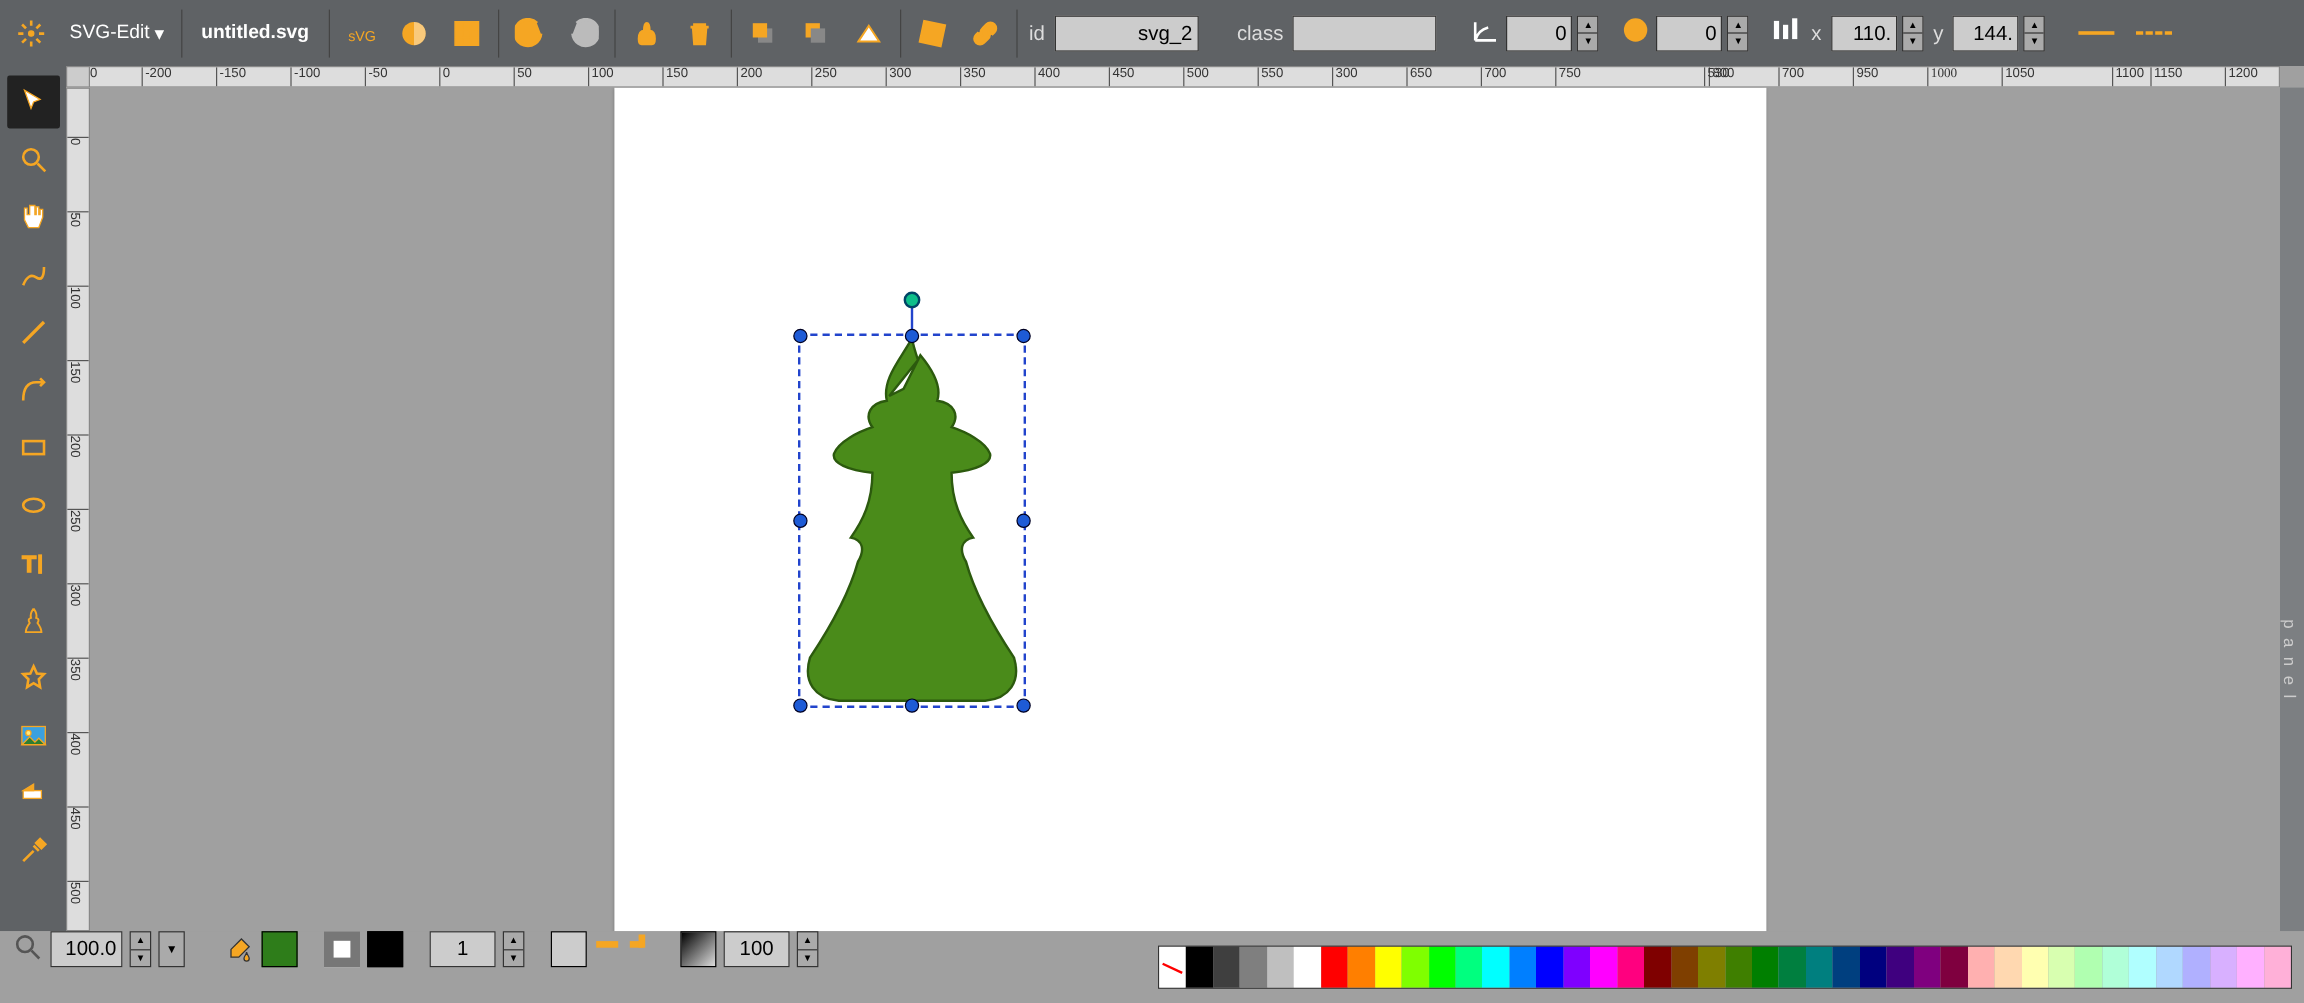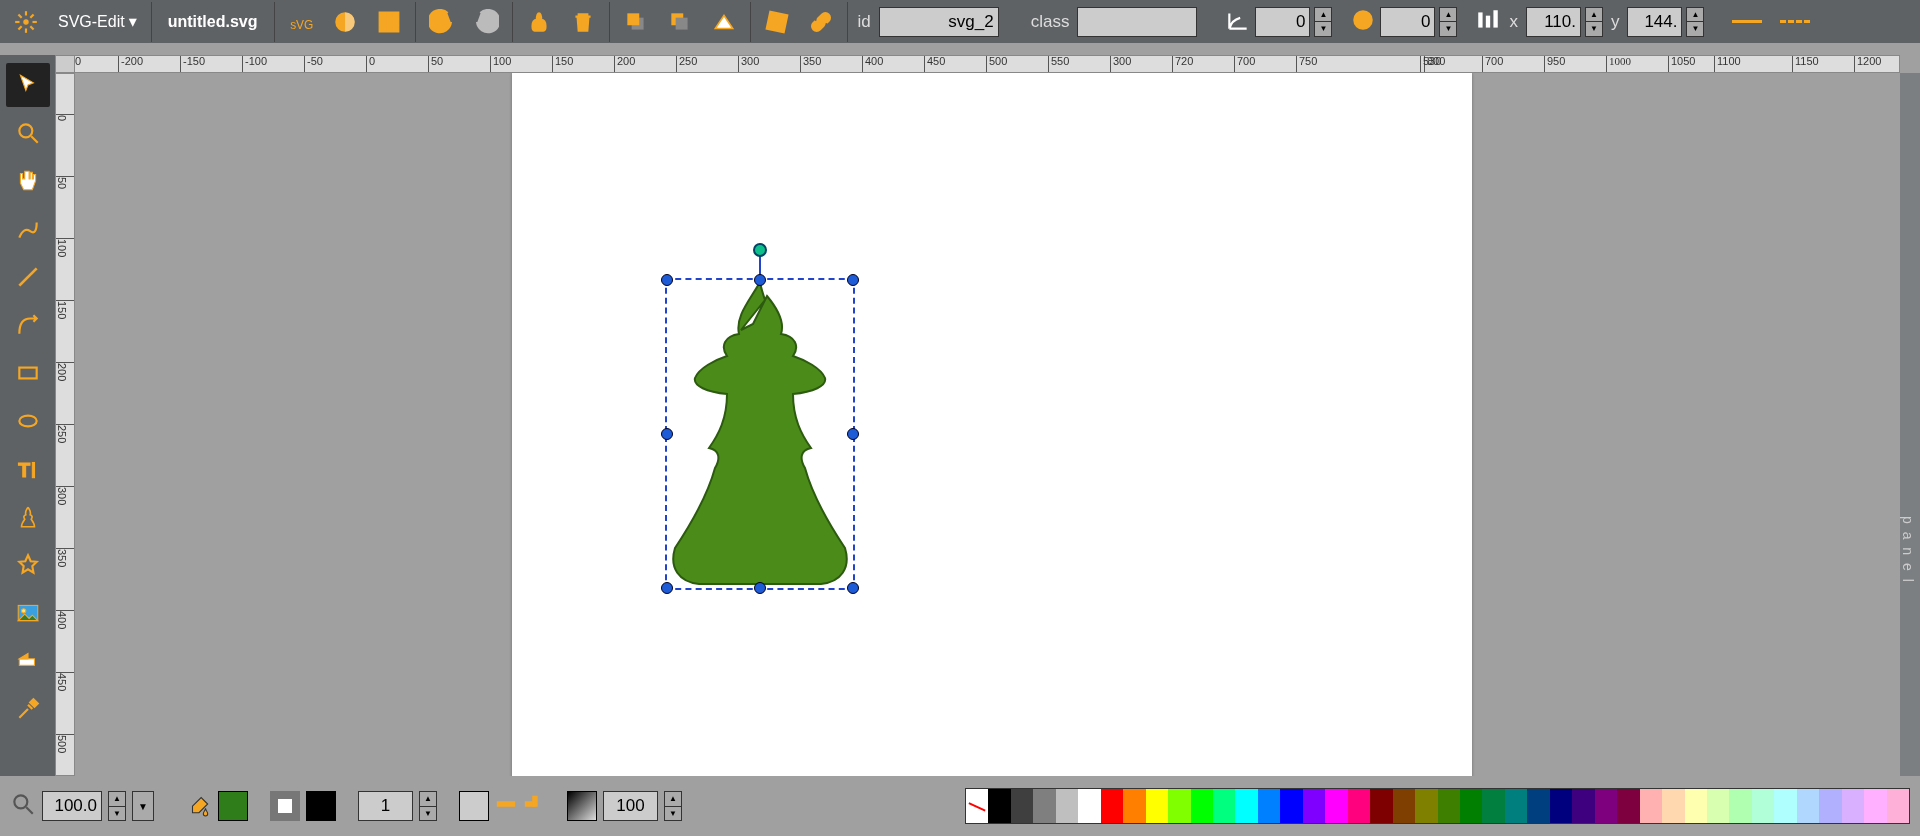--- a/index.html
+++ b/index.html
@@ -1,19 +1,19 @@
 <!DOCTYPE html>
 <html><head>
 <meta charset="utf-8">
 <style>
 * { margin:0; padding:0; box-sizing:border-box; font-family:Arial,sans-serif; user-select:none; }
 body { width:1920px; height:836px; background:#a0a0a0; overflow:hidden; position:relative; }
 
 
-#top { position:absolute; top:0; left:0; right:0; height:43px; background:#5f6265; display:flex; align-items:center; padding:0 6px; gap:4px; color:#fff; font-size:16px; }
+#top { position:absolute; top:0; left:0; right:0; height:55px; background:#5f6265; display:flex; align-items:center; padding:0 6px; gap:4px; color:#fff; font-size:16px; }
 .tb-btn { width:40px; height:40px; display:flex; align-items:center; justify-content:center; cursor:pointer; border-radius:2px; }
 .sep { width:1px; height:40px; background:#444; margin:0 2px; }
 .menu-label { padding:4px 8px; display:flex; align-items:center; gap:4px; cursor:pointer; }
 .filename { color:#fff; font-weight:bold; padding:0 10px; }
 .lbl { color:#ddd; font-size:17px; padding:0 4px; }
 .in { width:60px; height:30px; background:#ccc; border:1px solid #333; color:#000; text-align:right; padding:0 4px; font-size:17px; }
 .in-wide { width:120px; }
 .spin { width:18px; height:30px; display:flex; flex-direction:column; background:#aaa; border:1px solid #333; }
 .spin div { flex:1; display:flex; align-items:center; justify-content:center; font-size:8px; color:#000; cursor:pointer; }
 .spin div:first-child { border-bottom:1px solid #333; }
@@ -37,21 +37,21 @@
 #shape { position:absolute; left:590px; top:205px; }
 #selbox { position:absolute; border:2px dashed #2244cc; pointer-events:none; }
 .grip { position:absolute; width:12px; height:12px; background:#1e5bd6; border:1px solid #002; border-radius:50%; margin:-6px 0 0 -6px; }
 .rot-grip { position:absolute; width:14px; height:14px; background:#0dbf8a; border:2px solid #046; border-radius:50%; margin:-7px 0 0 -7px; }
 .rot-line { position:absolute; width:2px; background:#2244cc; left:50%; margin-left:-1px; }
 
 
 #rpanel { position:absolute; right:0; top:73px; width:20px; bottom:60px; background:#7c7f82; color:#ccc; writing-mode:vertical-lr; text-align:center; font-size:14px; letter-spacing:2px; cursor:pointer; padding-top:250px; }
 
 
-#bottom { position:absolute; left:0; right:0; bottom:0; height:60px; background:#a0a0a0; display:flex; align-items:center; padding:0 10px; gap:6px; }
+#bottom { position:absolute; left:0; right:0; bottom:0; height:60px; background:#a0a0a0; display:flex; padding:0 10px; gap:6px; }
 .sw { width:30px; height:30px; border:1px solid #000; }
 #palette { position:absolute; right:10px; bottom:12px; height:36px; width:945px; display:flex; flex-wrap:nowrap; border:1px solid #333; }
 .pc { flex:1; height:100%; cursor:pointer; }
 .pc.nc { background:#fff; position:relative; }
 .pc.nc::after { content:""; position:absolute; left:2px; right:2px; top:50%; border-top:2px solid red; transform:rotate(25deg); }
 
 
 .ic { width:26px; height:26px; }
 .gold { fill:#f5a623; stroke:#f5a623; }
 .grey { fill:#bbb; stroke:#bbb; }
@@ -289,30 +289,30 @@
     <div class="tick" style="left: 496px;">150</div>
     <div class="tick" style="left: 558px;">200</div>
     <div class="tick" style="left: 620px;">250</div>
     <div class="tick" style="left: 682px;">300</div>
     <div class="tick" style="left: 744px;">350</div>
     <div class="tick" style="left: 806px;">400</div>
     <div class="tick" style="left: 868px;">450</div>
     <div class="tick" style="left: 930px;">500</div>
     <div class="tick" style="left: 992px;">550</div>
     <div class="tick" style="left: 1054px;">300</div>
-    <div class="tick" style="left: 1116px;">720</div>
+    <div class="tick" style="left: 1116px;">650</div>
     <div class="tick" style="left: 1178px;">700</div>
     <div class="tick" style="left: 1240px;">750</div>
     <div class="tick" style="left: 1368px;">800</div>
     <div class="tick" style="left: 1364px;">530</div>
     <div class="tick" style="left: 1426px;">700</div>
     <div class="tick" style="left: 1488px;">950</div>
     <div class="tick" style="left: 1550px; font-family: Liberation Serif, serif;">1000</div>
     <div class="tick" style="left: 1612px;">1050</div>
-    <div class="tick" style="left: 1658px;">1100</div>
+    <div class="tick" style="left: 1704px;">1100</div>
     <div class="tick" style="left: 1736px;">1150</div>
     <div class="tick" style="left: 1798px;">1200</div>
   </div>
 <div id="ruler-v">
     <div class="tick" style="top: 40px;">0</div>
     <div class="tick" style="top: 102px;">50</div>
     <div class="tick" style="top: 164px;">100</div>
     <div class="tick" style="top: 226px;">150</div>
     <div class="tick" style="top: 288px;">200</div>
     <div class="tick" style="top: 350px;">250</div>

